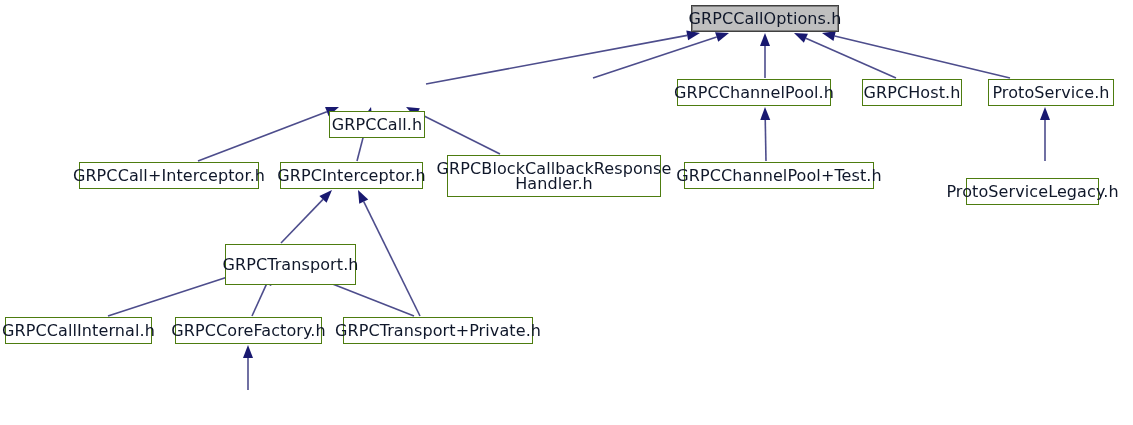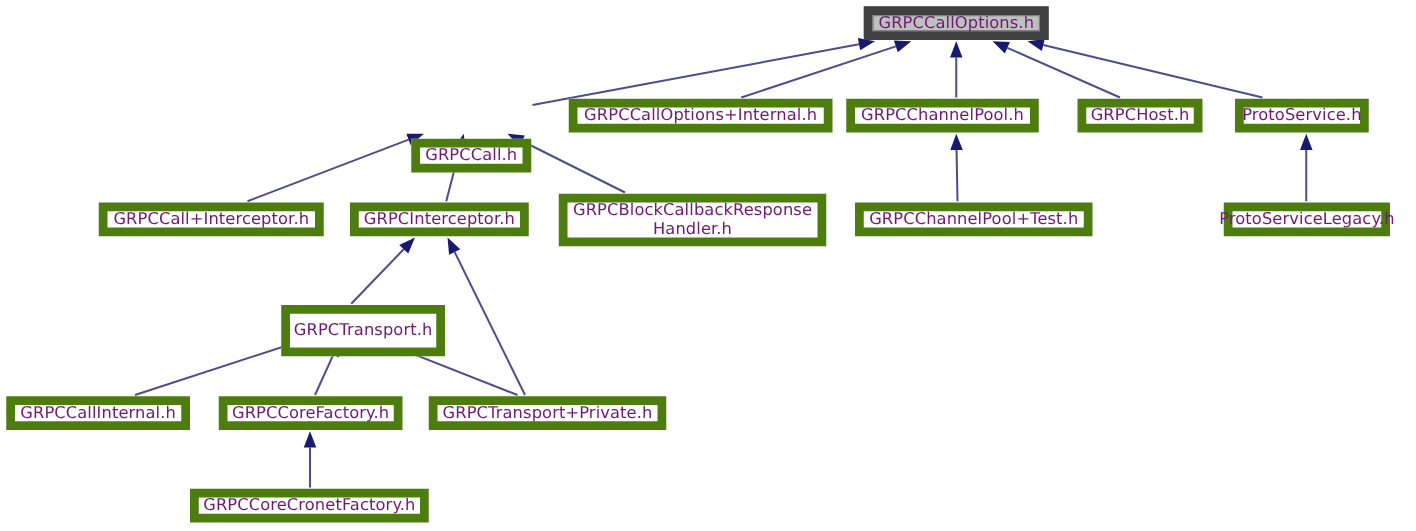--- a/index.html
+++ b/index.html
@@ -23,24 +23,24 @@
     height: 425px;
     pointer-events: none;
   }
   .node {
     position: absolute;
     box-sizing: border-box;
     display: flex;
     align-items: center;
     justify-content: center;
     text-align: center;
-    border: 7px solid #4d7c0f;
+    border: 1px solid #4d7c0f;
     background: #ffffff;
-    color: #701a75;
-    font-size: 13px;
+    color: #0f172a;
+    font-size: 16px;
     line-height: 15px;
     letter-spacing: 0.1px;
     white-space: pre-line;
     z-index: 5;
   }
   .node.root {
     background: #bfbfbf;
     border-color: #404040;
   }
 </style>
@@ -77,28 +77,26 @@
       <polygon points="243,272 232.18933660988472,280.7823434836962 229.09051453063347,271.2745939223571" fill="#191970"></polygon>
       <line x1="252" y1="316" x2="266.6205617240846" y2="283.83476420701385" stroke="#4d4d8c" stroke-width="1.6"></line>
       <polygon points="272,272 271.17239411139764,285.9037789285198 262.0687293367716,281.7657494855079" fill="#191970"></polygon>
       <line x1="414" y1="316" x2="314.0997694147245" y2="276.7534808414989" stroke="#4d4d8c" stroke-width="1.6"></line>
       <polygon points="302,272 315.9280312768395,272.0997233742972 312.27150755260953,281.40723830870064" fill="#191970"></polygon>
       <line x1="248" y1="390" x2="248" y2="358" stroke="#4d4d8c" stroke-width="1.6"></line>
       <polygon points="248,345 253,358 243,358" fill="#191970"></polygon>
     </svg>
 <div class="node root" style="left: 691px; top: 5px; width: 148px; height: 27px; background: rgb(191, 191, 191); box-shadow: rgb(128, 128, 128) 0px 0px 0px 1px inset;">GRPCCallOptions.h</div>
     <div class="node" style="left: 329px; top: 79px; width: 96px; height: 27px; margin-top: 32px;">GRPCCall.h</div>
-    <div class="node" style="left: 455px; top: 79px; width: 211px; height: 27px;">GRPCCallOptions+Internal.h</div>
     <div class="node" style="left: 677px; top: 79px; width: 154px; height: 27px;">GRPCChannelPool.h</div>
     <div class="node" style="left: 862px; top: 79px; width: 100px; height: 27px;">GRPCHost.h</div>
-    <div class="node" style="left: 988px; top: 79px; width: 107px; height: 27px;">ProtoService.h</div>
+    <div class="node" style="left: 988px; top: 79px; width: 126px; height: 27px;">ProtoService.h</div>
     <div class="node" style="left: 79px; top: 162px; width: 180px; height: 27px; text-align: center;">GRPCCall+Interceptor.h</div>
     <div class="node" style="left: 280px; top: 162px; width: 143px; height: 27px;">GRPCInterceptor.h</div>
     <div class="node" style="left: 447px; top: 155px; width: 214px; height: 42px;">GRPCBlockCallbackResponse
 Handler.h</div>
     <div class="node" style="left: 684px; top: 162px; width: 190px; height: 27px;">GRPCChannelPool+Test.h</div>
-    <div class="node" style="left: 966px; top: 162px; width: 133px; height: 27px; margin-left: 13px;">ProtoServiceLegacy.h</div>
+    <div class="node" style="left: 966px; top: 178px; width: 133px; height: 27px;">ProtoServiceLegacy.h</div>
     <div class="node" style="left: 225px; top: 244px; width: 131px; height: 41px;">GRPCTransport.h</div>
     <div class="node" style="left: 5px; top: 317px; width: 147px; height: 27px;">GRPCCallInternal.h</div>
     <div class="node" style="left: 175px; top: 317px; width: 147px; height: 27px;">GRPCCoreFactory.h</div>
     <div class="node" style="left: 343px; top: 317px; width: 190px; height: 27px;">GRPCTransport+Private.h</div>
-    <div class="node" style="left: 152px; top: 391px; width: 191px; height: 27px;">GRPCCoreCronetFactory.h</div>
   </div>
 
 </body></html>

